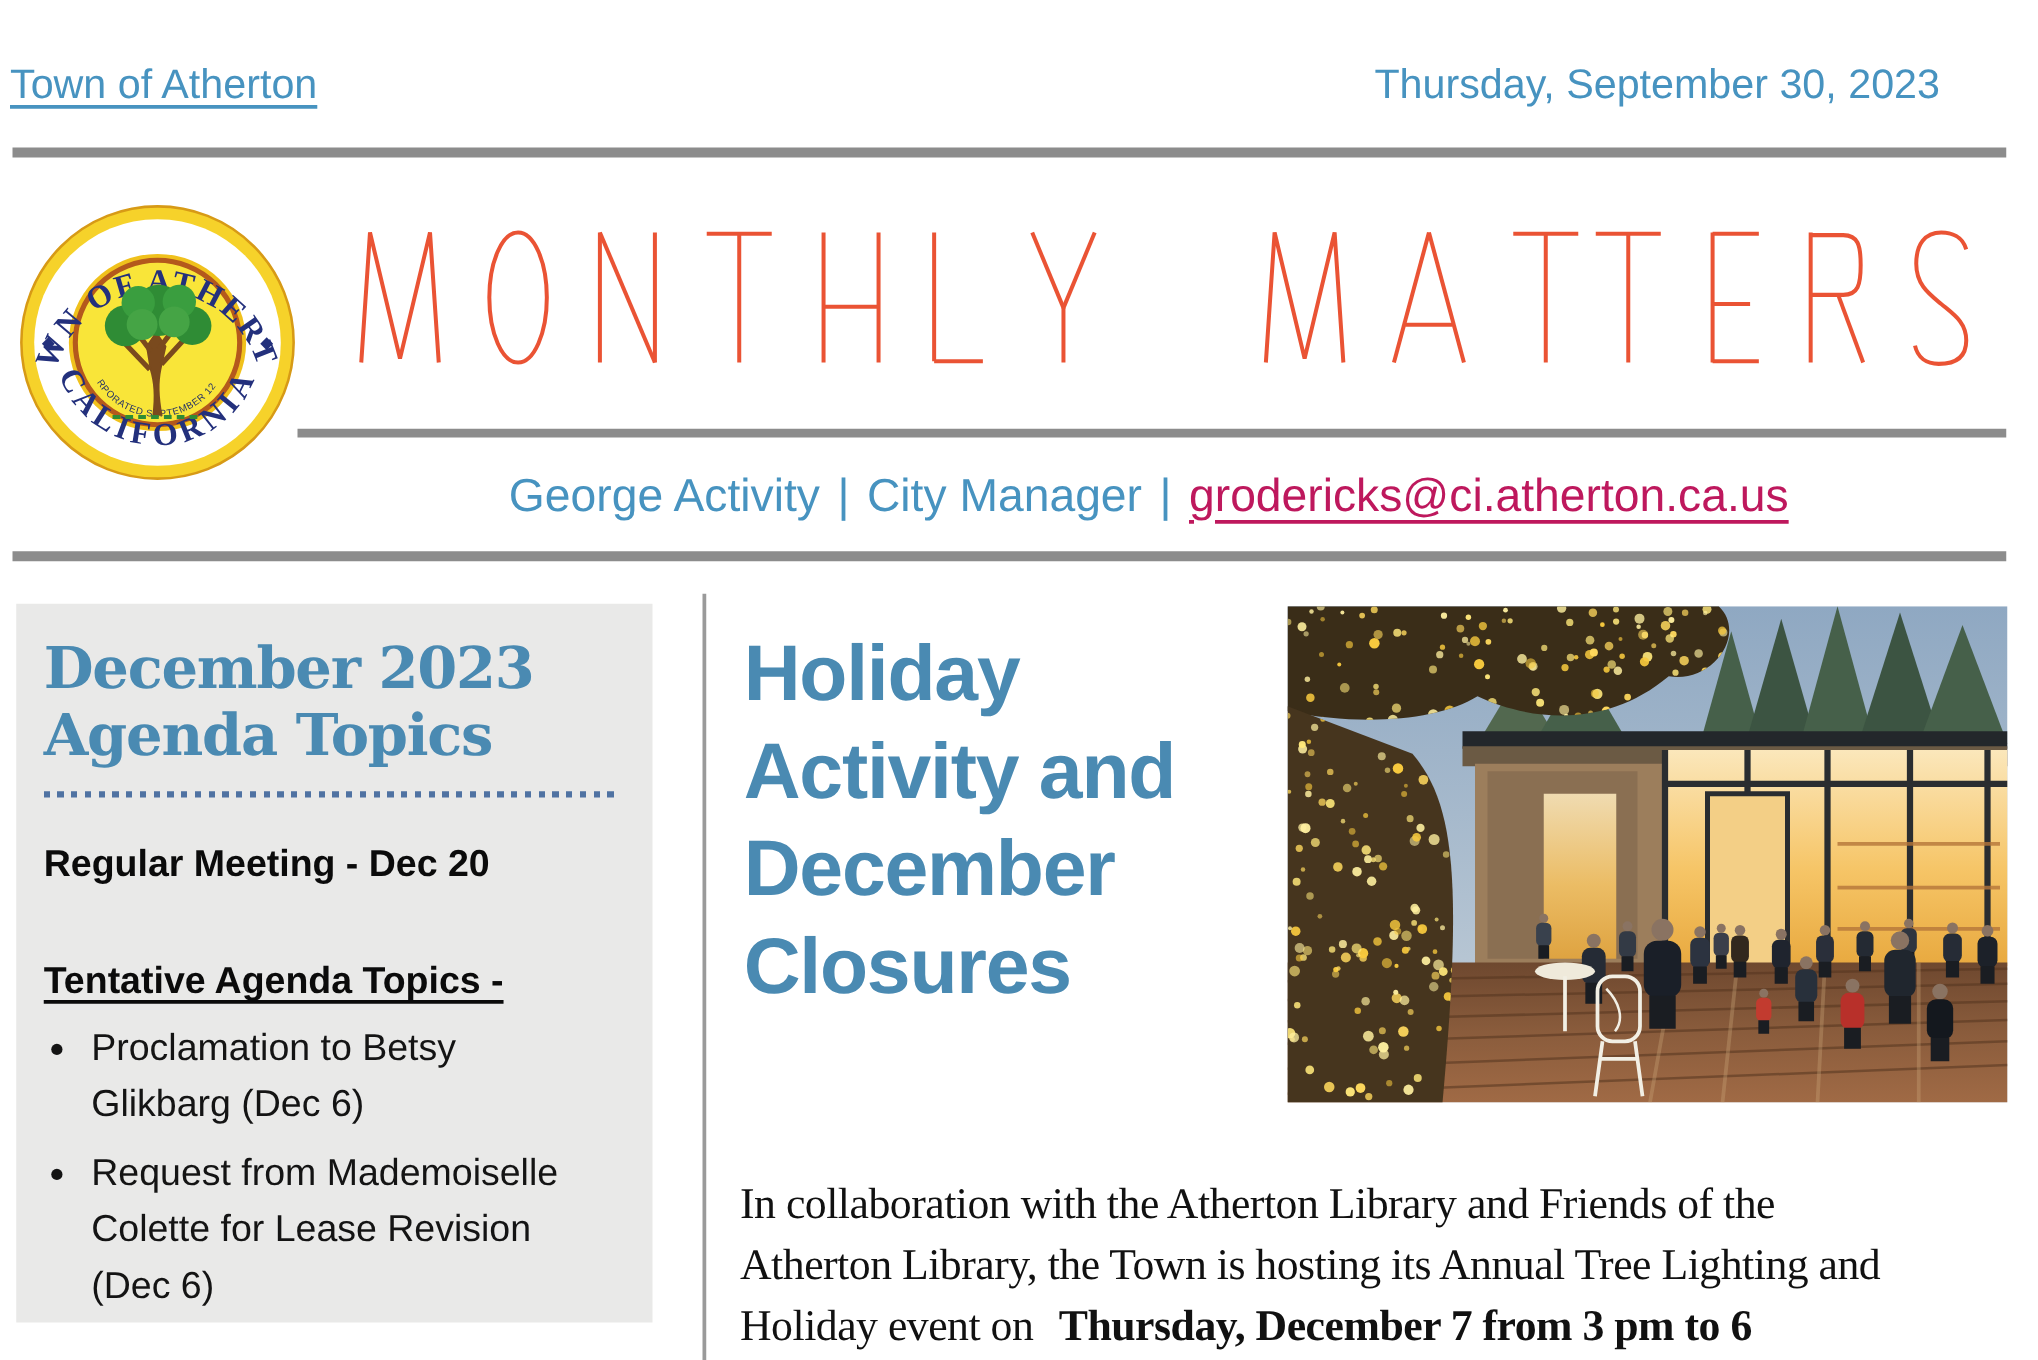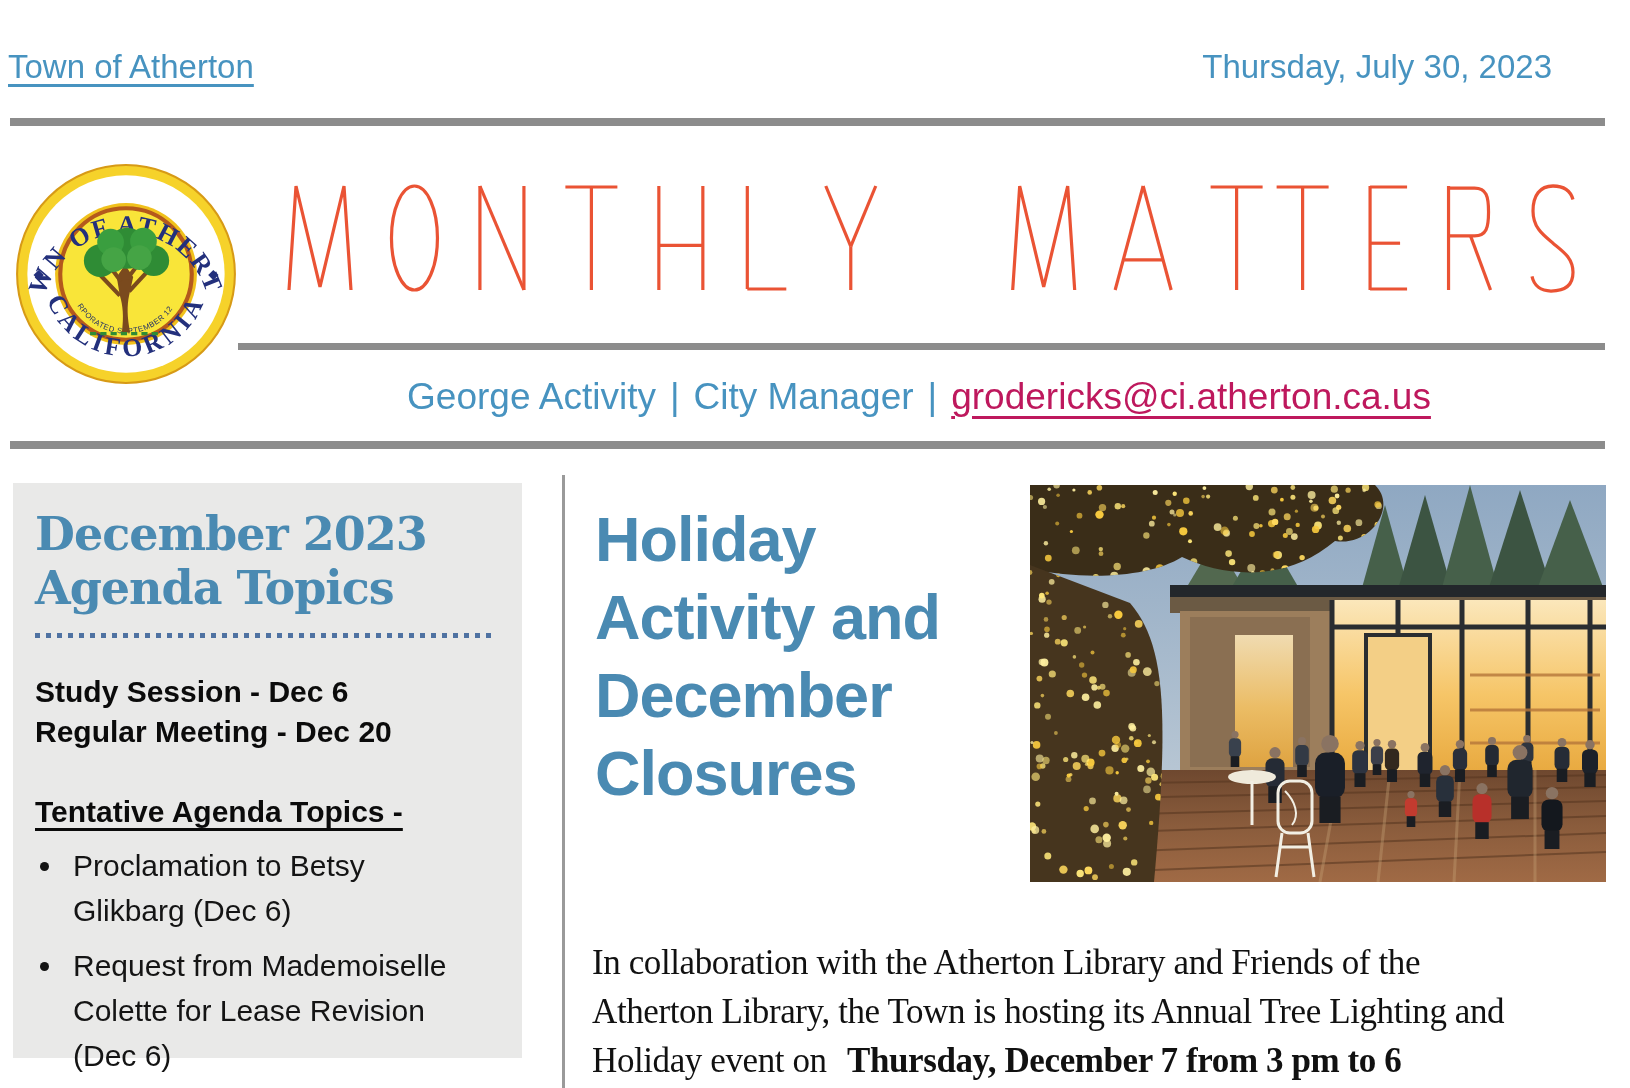--- a/index.html
+++ b/index.html
@@ -27,21 +27,21 @@
   .byline a{color:#be185d;text-decoration:underline;text-decoration-thickness:3px;text-underline-offset:7px;cursor:pointer;}
 
   
   .sidebar{position:absolute;left:13px;top:483px;width:509px;height:575px;background:#e9e9e8;
            box-sizing:border-box;padding:24px 24px 0 22px;}
   .sb-title{font-family:"DejaVu Serif",serif;font-weight:bold;color:#4a8ab2;
             font-size:46px;line-height:54px;letter-spacing:-1px;}
   .sb-dots{margin-top:18px;height:5px;width:457px;
            background:repeating-linear-gradient(90deg,#4f72a2 0 5px,transparent 5px 11px);}
   .sb-meetings{margin-top:34px;font-size:30px;font-weight:bold;color:#0b0b0b;line-height:40px;}
-  .sb-tentative{margin-top:43px;font-size:30px;font-weight:bold;color:#0b0b0b;
+  .sb-tentative{margin-top:56px;font-size:30px;font-weight:bold;color:#0b0b0b;
                 text-decoration:underline;text-decoration-thickness:3px;text-underline-offset:6px;}
   .sb-list{margin:14px 0 0 0;padding:0 20px 0 30px;font-size:30px;color:#141414;line-height:45px;}
   .sb-list li{margin-bottom:10px;padding-left:8px;}
 
   .vdiv{position:absolute;left:562px;top:475px;width:3px;height:613px;background:#9a9a9a;}
 
   
   .art-title{position:absolute;left:595px;top:500px;width:380px;margin:0;
              font-family:Liberation Sans, sans-serif;font-weight:bold;color:#4a8ab2;
              font-size:63px;line-height:78px;letter-spacing:-1px;}
@@ -51,21 +51,21 @@
   .art-body .bold{font-weight:bold;margin-left:12px;}
 
   .photo{position:absolute;left:1030px;top:485px;width:576px;height:397px;}
 </style>
 </head>
 <body>
 
 <div class="page">
 
   <a class="site-link">Town of Atherton</a>
-  <div class="issue-date">Thursday, July 30, 2023</div>
+  <div class="issue-date">Thursday, September 30, 2023</div>
 
   <div class="hr hr1"></div>
 
   <svg class="seal" viewBox="0 0 218 218">
     <circle cx="109" cy="109" r="106" fill="#f6d22a" stroke="#d79a16" stroke-width="2"></circle>
     <circle cx="109" cy="109" r="96" fill="#ffffff"></circle>
     <circle cx="109" cy="109" r="69" fill="#f0c11c"></circle>
     <circle cx="109" cy="109" r="64" fill="#f9e539" stroke="#b4591c" stroke-width="4"></circle>
     <defs>
       <path id="sealTopArc" d="M30,130 A81.7,81.7 0 0 1 188,130"></path>
@@ -140,21 +140,20 @@
 
   <div class="hr hr3"></div>
 
   <aside class="sidebar">
     <div class="sb-title">
       <div>December 2023</div>
       <div>Agenda Topics</div>
     </div>
     <div class="sb-dots"></div>
     <div class="sb-meetings">
-      <div>Study Session - Dec 6</div>
       <div>Regular Meeting - Dec 20</div>
     </div>
     <div class="sb-tentative">Tentative Agenda Topics -</div>
     <ul class="sb-list">
       <li>Proclamation to Betsy Glikbarg (Dec 6)</li>
       <li>Request from Mademoiselle Colette for Lease Revision (Dec 6)</li>
     </ul>
   </aside>
 
   <div class="vdiv"></div>

